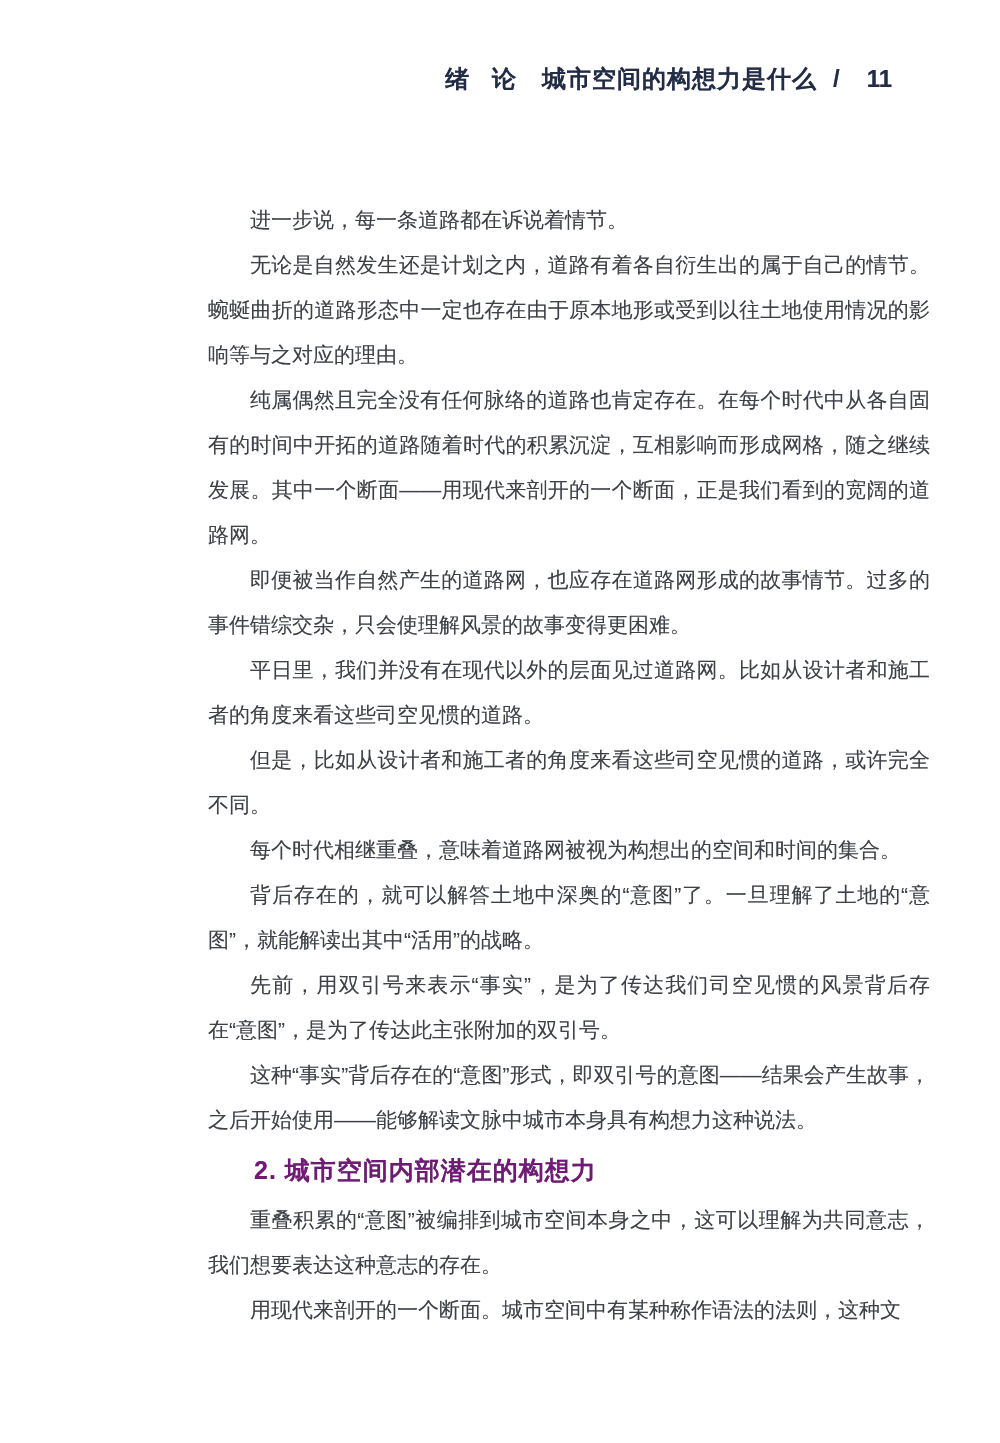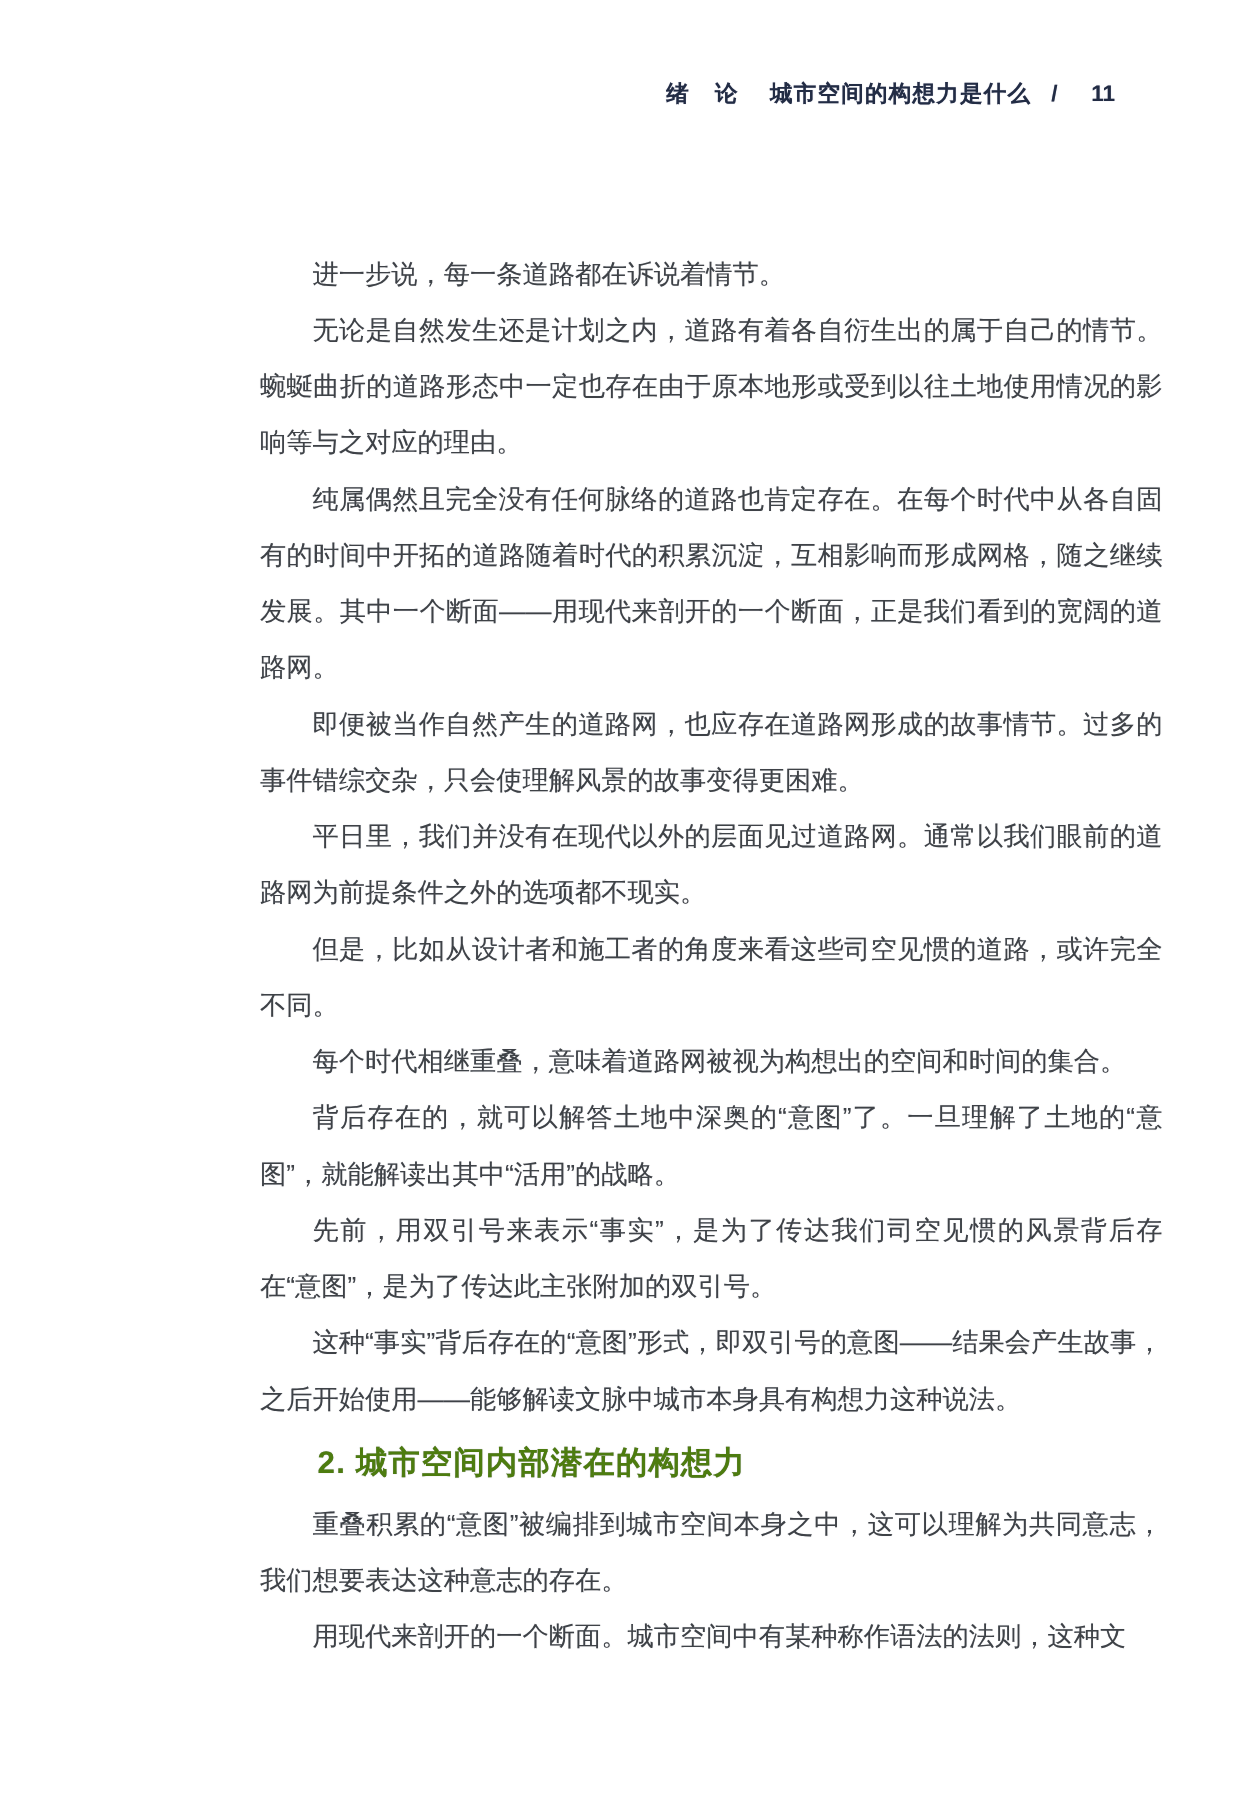--- a/index.html
+++ b/index.html
@@ -14,21 +14,21 @@
     background: #ffffff;
     overflow: hidden;
     font-family: "Liberation Sans", sans-serif;
   }
   .running-header {
     position: absolute;
     top: 63px;
     left: 0;
     right: 108px;
     text-align: right;
-    font-size: 18px;
+    font-size: 24px;
     font-weight: bold;
     color: #222c44;
     letter-spacing: 1px;
     white-space: nowrap;
     text-shadow: 0 0 0.6px rgba(40,40,90,0.45);
   }
   .running-header .chapter-label {
     letter-spacing: 8px;
     margin-right: 18px;
   }
@@ -56,42 +56,42 @@
     margin: 0;
     padding: 0;
     text-indent: 2em;
   }
   .page-body h2.section-heading {
     margin: 3px 0 2px 0;
     padding: 0 0 0 46px;
     font-size: 25px;
     line-height: 50px;
     font-weight: bold;
-    color: #4d7c0f;
+    color: #701a75;
     text-indent: 0;
     text-align: left;
     letter-spacing: 1px;
     text-shadow: 0 0 0.6px rgba(40,40,60,0.5);
   }
 </style>
 </head>
 <body>
 
 <div class="page">
 
   <div class="running-header">
     <span class="chapter-label">绪 论</span><span class="chapter-title">城市空间的构想力是什么</span><span class="separator">/</span><span class="page-number">11</span>
   </div>
 
   <div class="page-body">
       <p class="body-paragraph">进一步说，每一条道路都在诉说着情节。</p>
       <p class="body-paragraph">无论是自然发生还是计划之内，道路有着各自衍生出的属于自己的情节。蜿蜒曲折的道路形态中一定也存在由于原本地形或受到以往土地使用情况的影响等与之对应的理由。</p>
       <p class="body-paragraph">纯属偶然且完全没有任何脉络的道路也肯定存在。在每个时代中从各自固有的时间中开拓的道路随着时代的积累沉淀，互相影响而形成网格，随之继续发展。其中一个断面——用现代来剖开的一个断面，正是我们看到的宽阔的道路网。</p>
       <p class="body-paragraph">即便被当作自然产生的道路网，也应存在道路网形成的故事情节。过多的事件错综交杂，只会使理解风景的故事变得更困难。</p>
-      <p class="body-paragraph">平日里，我们并没有在现代以外的层面见过道路网。通常以我们眼前的道路网为前提条件之外的选项都不现实。</p>
+      <p class="body-paragraph">平日里，我们并没有在现代以外的层面见过道路网。比如从设计者和施工者的角度来看这些司空见惯的道路。</p>
       <p class="body-paragraph">但是，比如从设计者和施工者的角度来看这些司空见惯的道路，或许完全不同。</p>
       <p class="body-paragraph">每个时代相继重叠，意味着道路网被视为构想出的空间和时间的集合。</p>
       <p class="body-paragraph">背后存在的，就可以解答土地中深奥的“意图”了。一旦理解了土地的“意图”，就能解读出其中“活用”的战略。</p>
       <p class="body-paragraph">先前，用双引号来表示“事实”，是为了传达我们司空见惯的风景背后存在“意图”，是为了传达此主张附加的双引号。</p>
       <p class="body-paragraph">这种“事实”背后存在的“意图”形式，即双引号的意图——结果会产生故事，之后开始使用——能够解读文脉中城市本身具有构想力这种说法。</p>
       <h2 class="section-heading">2. 城市空间内部潜在的构想力</h2>
       <p class="body-paragraph">重叠积累的“意图”被编排到城市空间本身之中，这可以理解为共同意志，我们想要表达这种意志的存在。</p>
       <p class="body-paragraph">用现代来剖开的一个断面。城市空间中有某种称作语法的法则，这种文</p>
     </div>
 

